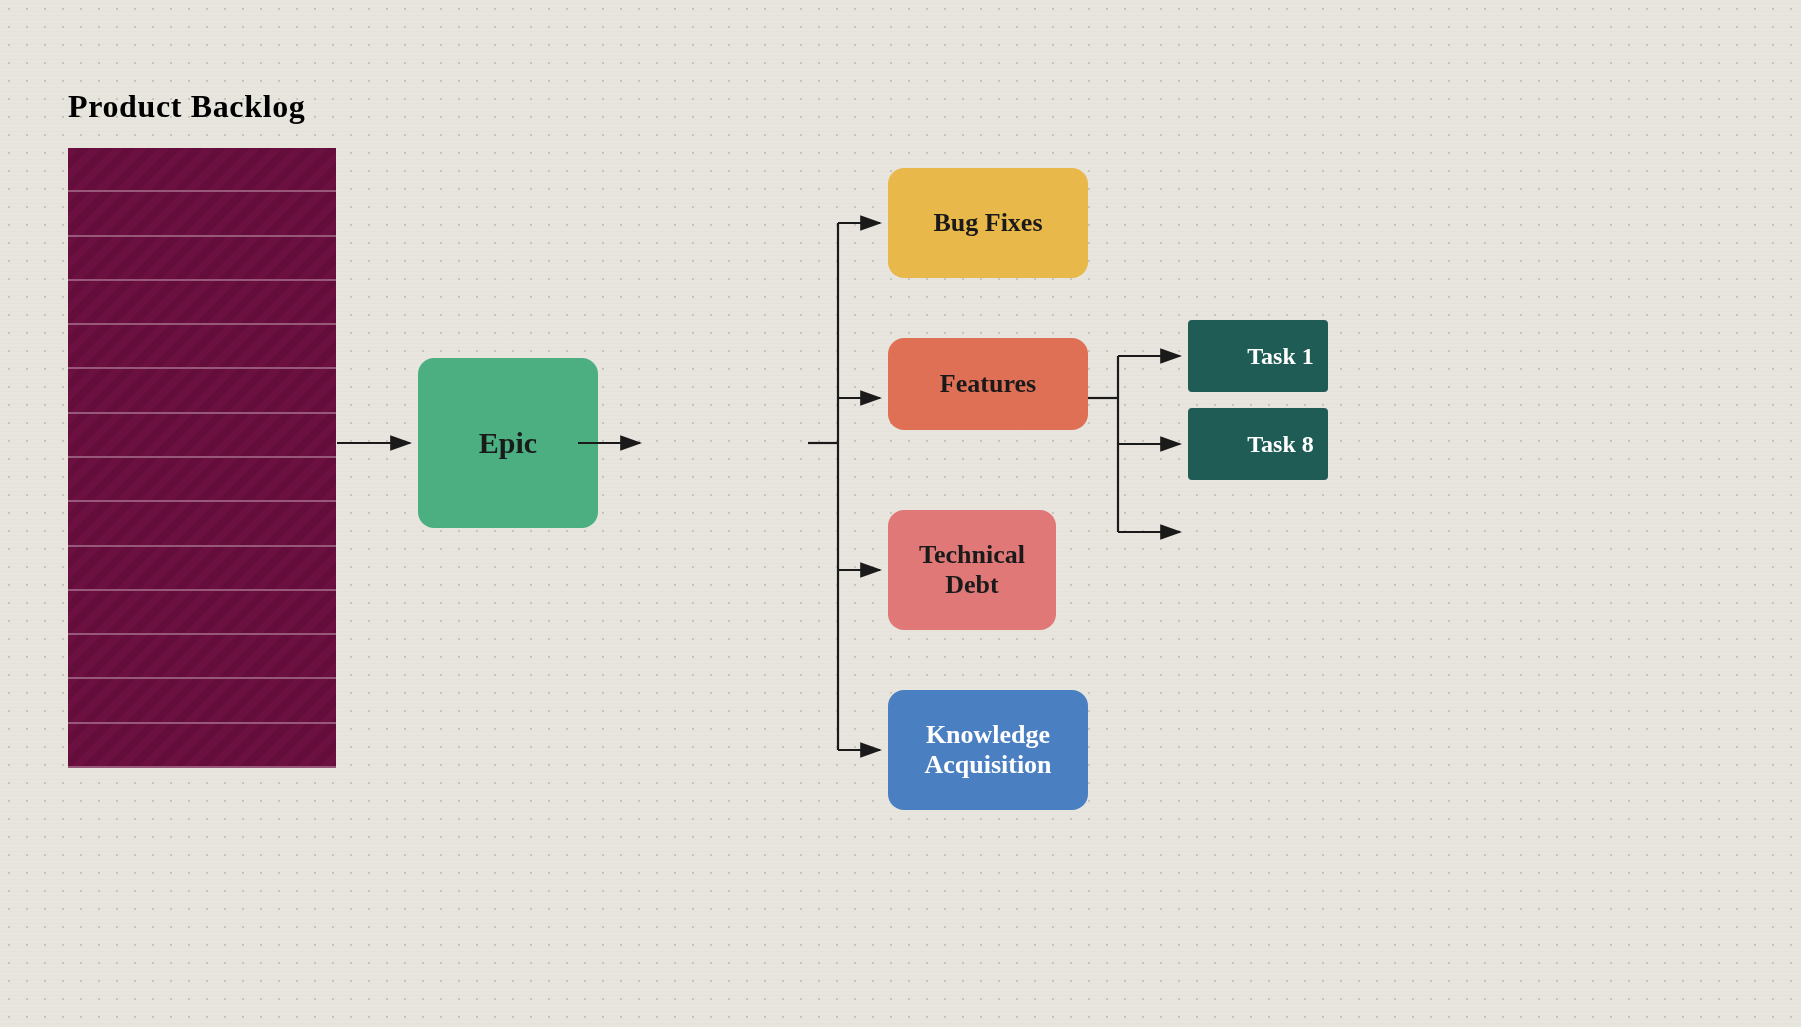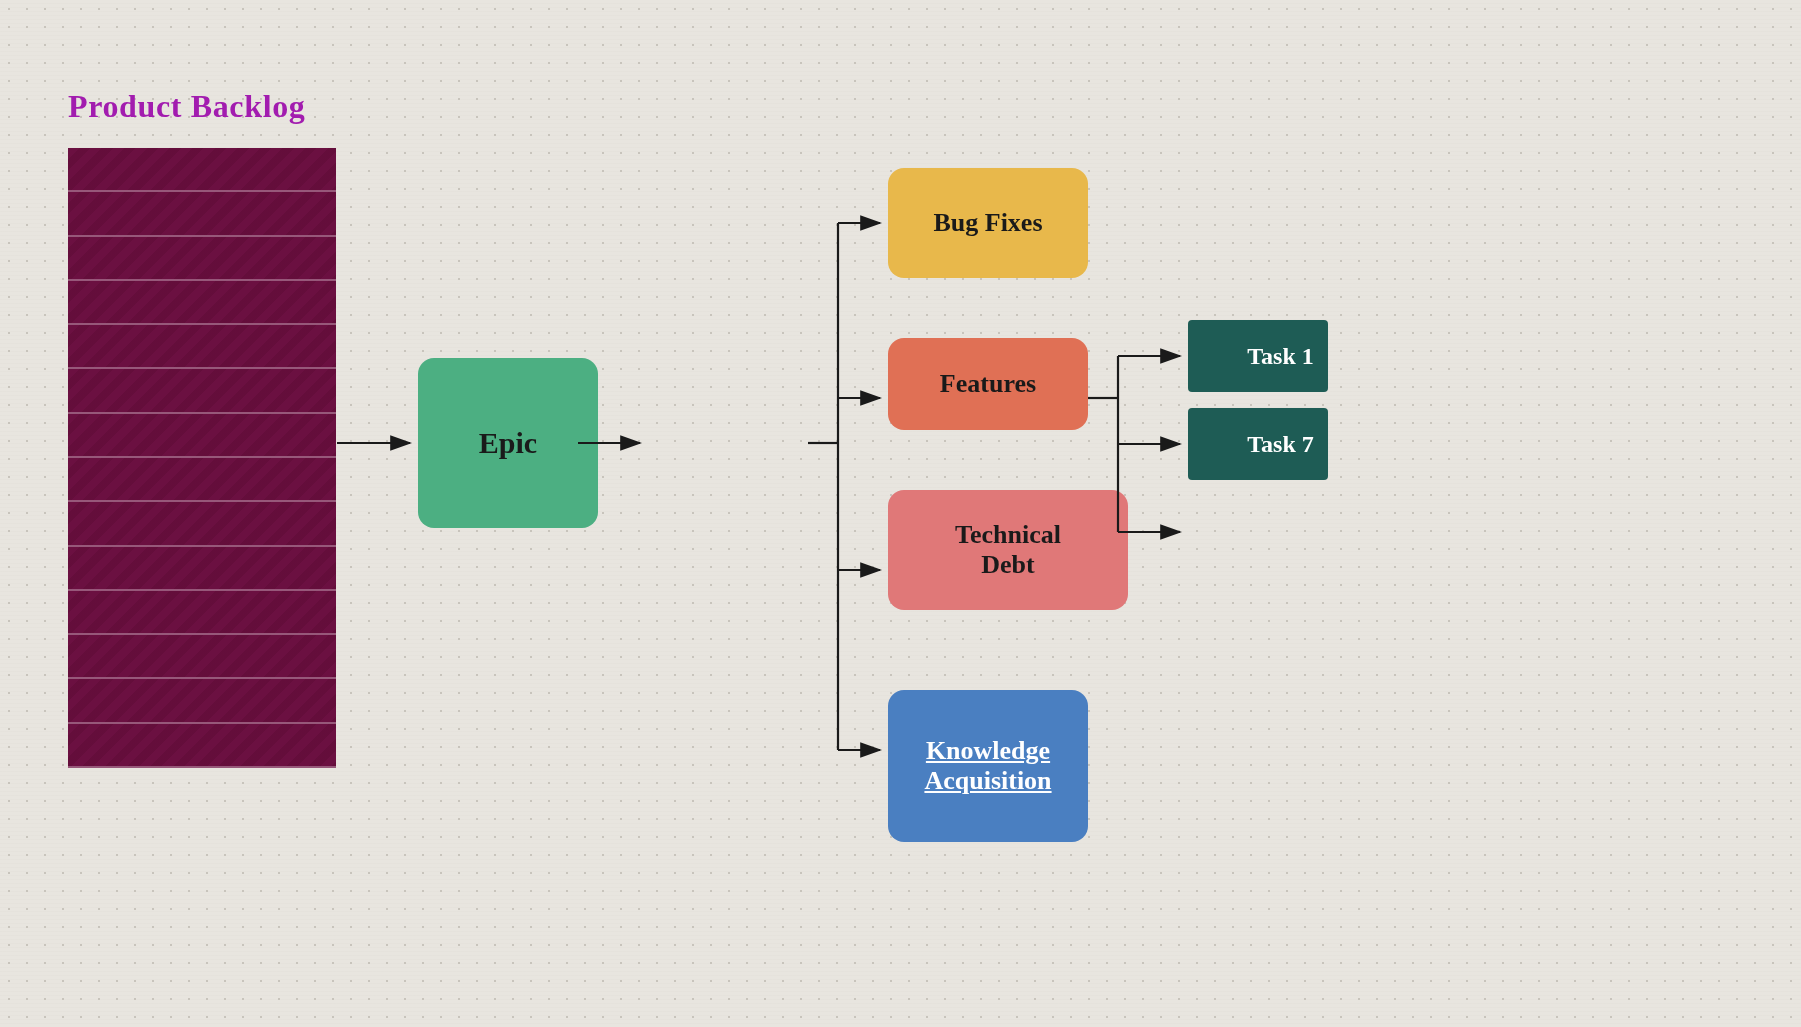--- a/index.html
+++ b/index.html
@@ -38,21 +38,21 @@
       inset: 0;
     }
 
     
     .product-backlog-title {
       position: absolute;
       top: 88px;
       left: 68px;
       font-size: 32px;
       font-weight: 700;
-      color: #a21caf;
+      color: #000000;
       letter-spacing: 0.02em;
     }
 
     .backlog-stack {
       position: absolute;
       top: 148px;
       left: 68px;
       width: 268px;
       height: 620px;
       display: flex;
@@ -124,36 +124,35 @@
       background-color: #e07055;
       width: 200px;
       height: 92px;
       top: 338px;
       left: 888px;
       font-size: 26px;
     }
 
     .box-technical-debt {
       background-color: #e07878;
-      width: 240px;
+      width: 168px;
       height: 120px;
-      top: 490px;
+      top: 510px;
       left: 888px;
       font-size: 26px;
     }
 
     .box-knowledge-acquisition {
       background-color: #4a7fc1;
       width: 200px;
-      height: 152px;
+      height: 120px;
       top: 690px;
       left: 888px;
       font-size: 26px;
       color: #fff;
-      text-decoration: underline;
     }
 
     .box-task {
       background-color: #1e5c55;
       width: 140px;
       height: 72px;
       color: #fff;
       font-size: 24px;
       border-radius: 4px;
       padding-left: 45px;
@@ -225,21 +224,21 @@
   <div class="box box-bug-fixes">Bug Fixes</div>
 
   <div class="box box-features">Features</div>
 
   <div class="box box-technical-debt">Technical<br>Debt</div>
 
   <div class="box box-knowledge-acquisition">Knowledge<br>Acquisition</div>
 
   <div class="box box-task box-task-1">Task 1</div>
 
-  <div class="box box-task box-task-2">Task 7</div>
+  <div class="box box-task box-task-2">Task 8</div>
 
 
   <svg class="arrows-svg" xmlns="http://www.w3.org/2000/svg">
     <defs>
       <marker id="arrowhead" markerWidth="10" markerHeight="7" refX="9" refY="3.5" orient="auto">
         <polygon points="0 0, 10 3.5, 0 7" fill="#1a1a1a"></polygon>
       </marker>
     </defs>
 
     <line x1="337" y1="443" x2="410" y2="443" marker-end="url(#arrowhead)"></line>

